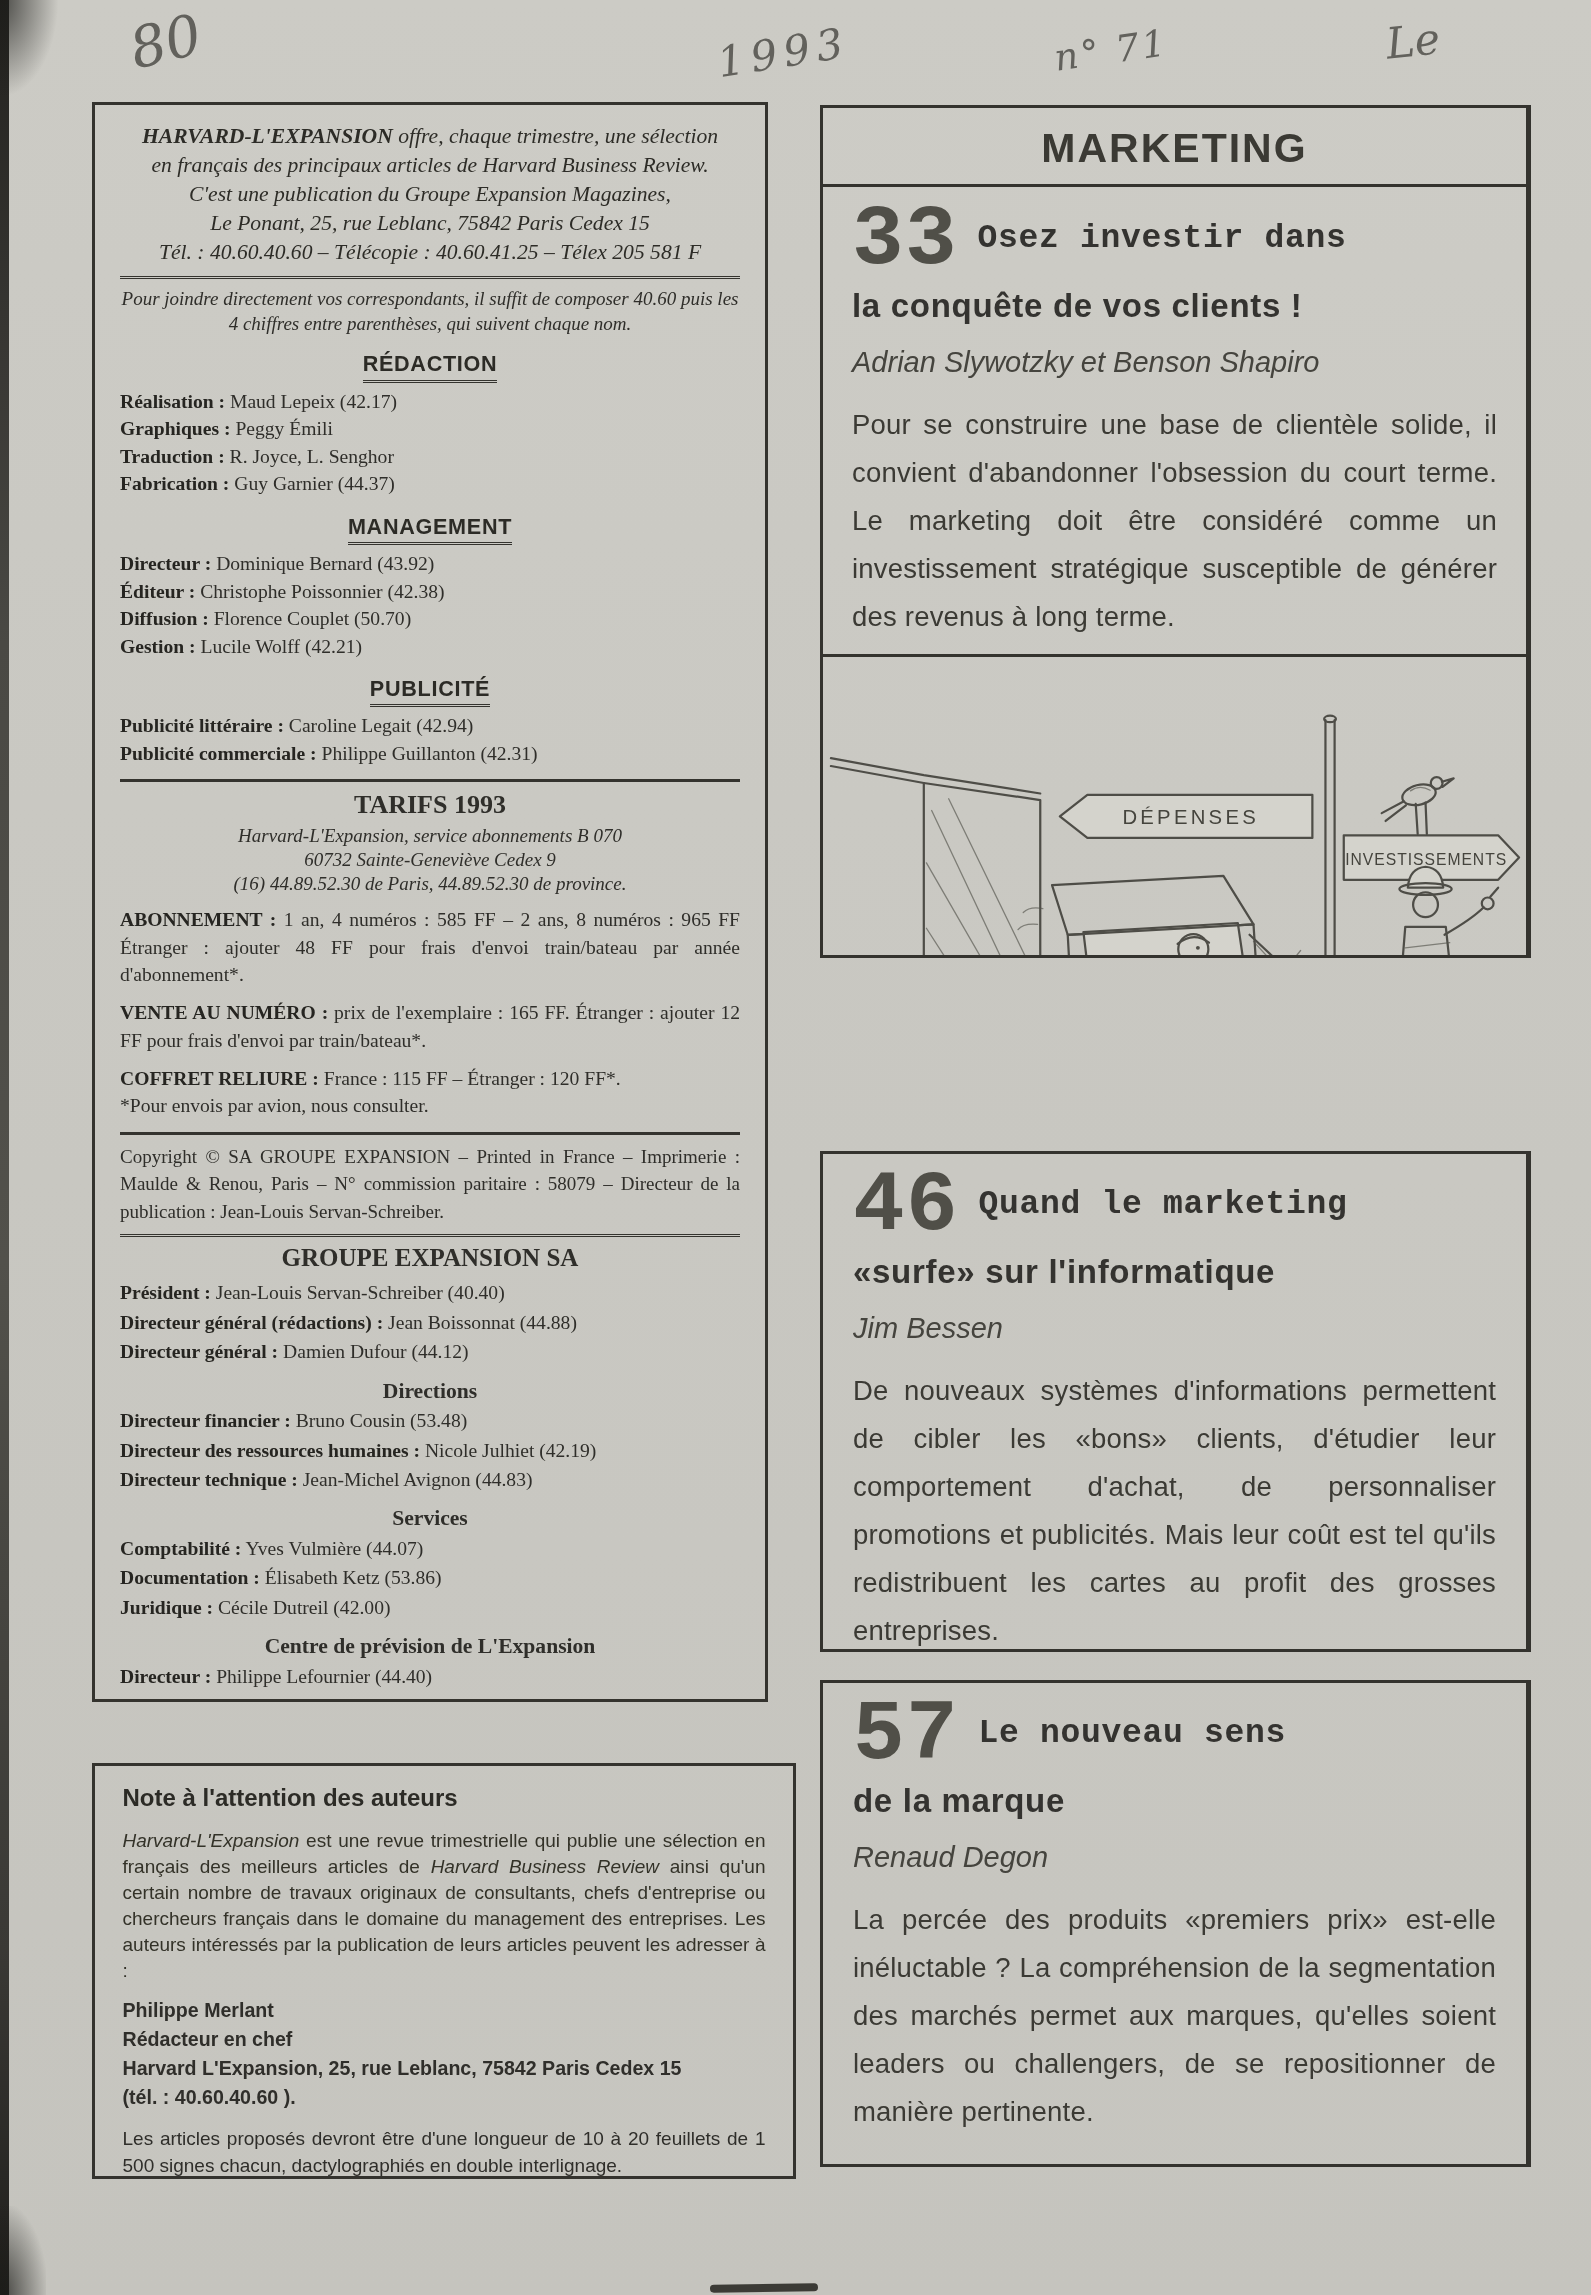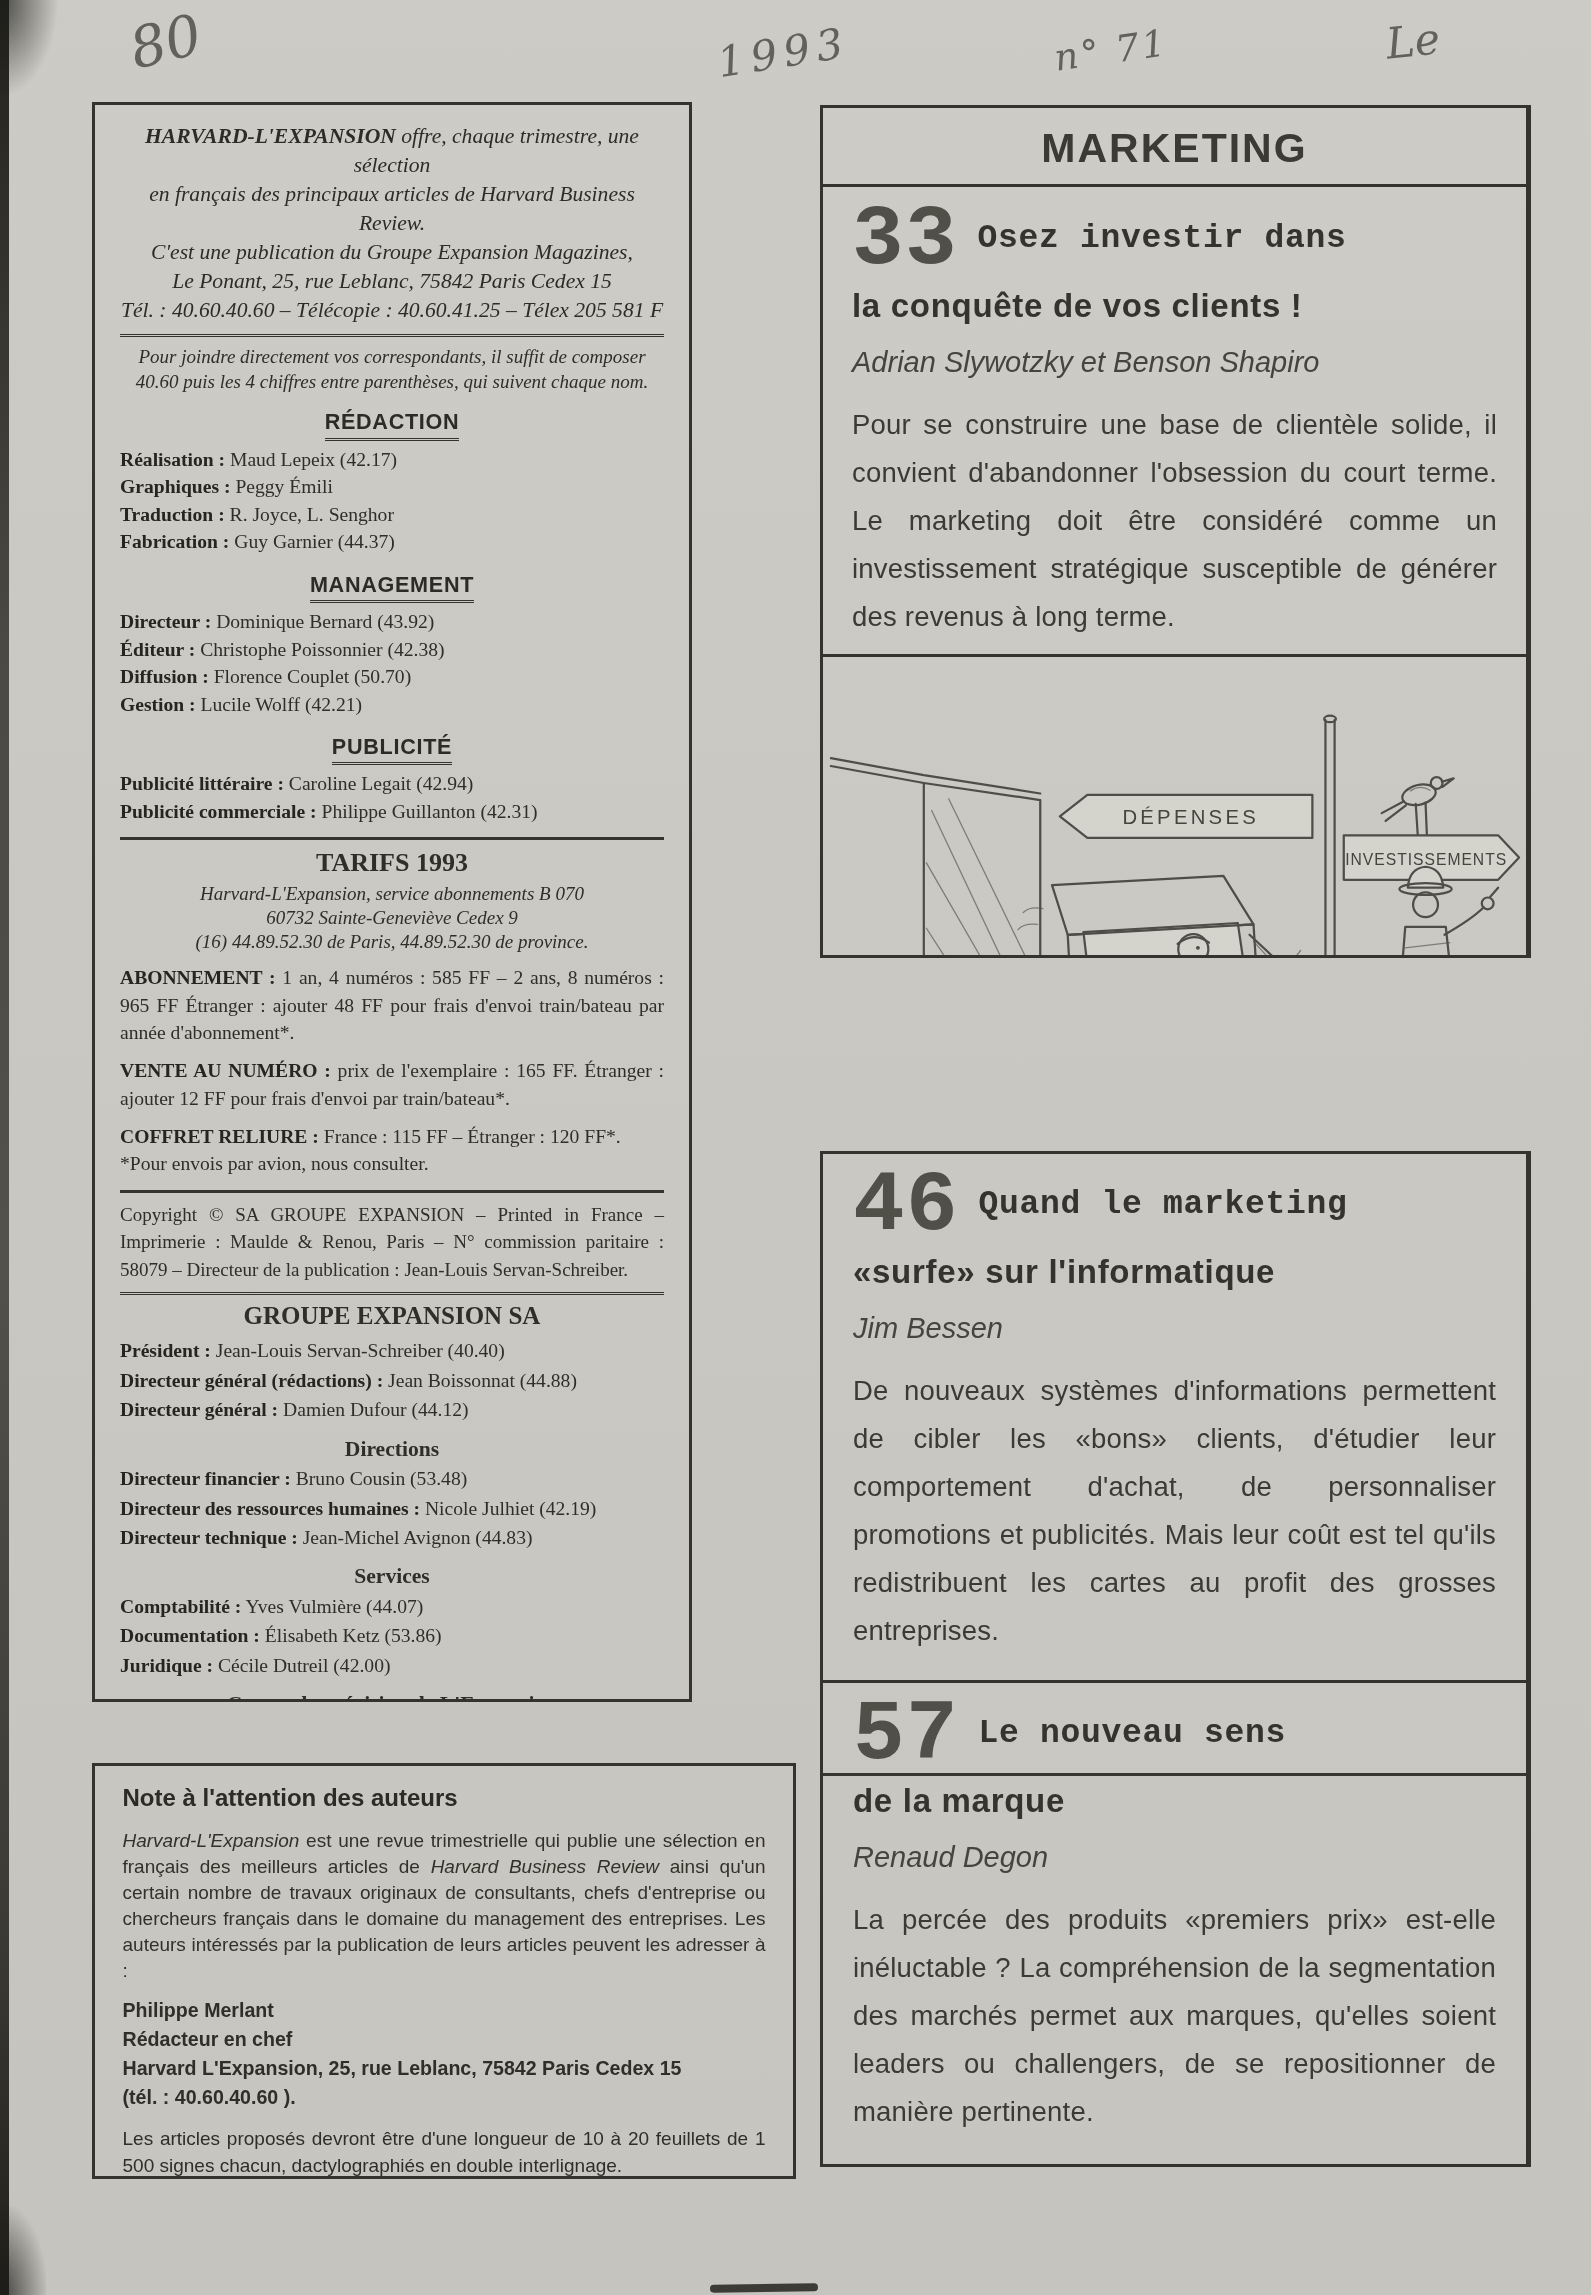--- a/index.html
+++ b/index.html
@@ -19,24 +19,24 @@
     background:#3c3b36;border-radius:3.9px;transform:rotate(-.8deg);}
 
   
   .hw{position:absolute;font-family:"DejaVu Serif",serif;font-style:italic;color:#504f4a;opacity:.85;}
   #hw-80{left:130px;top:9.2px;font-size:56px;transform:rotate(-14deg);}
   #hw-1993{left:717px;top:27.5px;font-size:42px;letter-spacing:6.5px;transform:rotate(-9deg);}
   #hw-issue{left:1054px;top:29px;font-size:37px;transform:rotate(-8deg);letter-spacing:2.6px;}
   #hw-le{left:1386px;top:15.7px;font-size:43px;transform:rotate(-6deg);}
 
   .box{position:absolute;border:3.3px solid #34332e;box-sizing:border-box;background:rgba(255,255,255,0.02);}
-  #masthead-box{left:92px;top:102px;width:600px;height:1600px;padding:17px 25px;overflow:hidden;}
+  #masthead-box{left:92px;top:102px;width:676px;height:1600px;padding:17px 25px;overflow:hidden;}
   #note-box{left:92px;top:1763px;width:704px;height:416px;padding:15.7px 27.5px;overflow:hidden;}
   #toc-box-a{left:820px;top:105px;width:711px;height:853px;border-right-width:5.2px;overflow:hidden;}
-  #toc-box-b{left:820px;top:1151px;width:711px;height:625px;border-right-width:5.2px;padding:18.3px 30px;overflow:hidden;}
+  #toc-box-b{left:820px;top:1151px;width:711px;height:501px;border-right-width:5.2px;padding:18.3px 30px;overflow:hidden;}
   #toc-box-c{left:820px;top:1680px;width:711px;height:487px;border-right-width:5.2px;padding:18.3px 30px;overflow:hidden;}
 
   
   .intro{text-align:center;font-style:italic;font-size:21.6px;line-height:29px;color:#2d2c27;}
   .intro .lead{font-weight:bold;}
   .rule-double{border:none;border-top:3.9px double #34332e;margin:9.2px 0 6.5px;}
   .rule-solid{border:none;border-top:3.3px solid #34332e;margin:11.8px 0 7.9px;}
   .dial-note{text-align:center;font-style:italic;font-size:19px;line-height:25px;margin:0;}
   .sec-head{text-align:center;margin:15.7px 0 10.5px;font-family:"Liberation Sans",sans-serif;
     font-weight:bold;font-size:21.6px;letter-spacing:0.7px;color:#2c2b26;}

